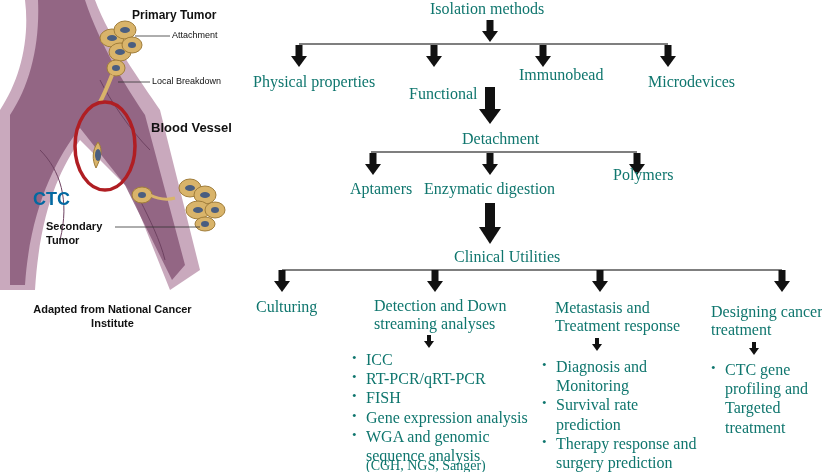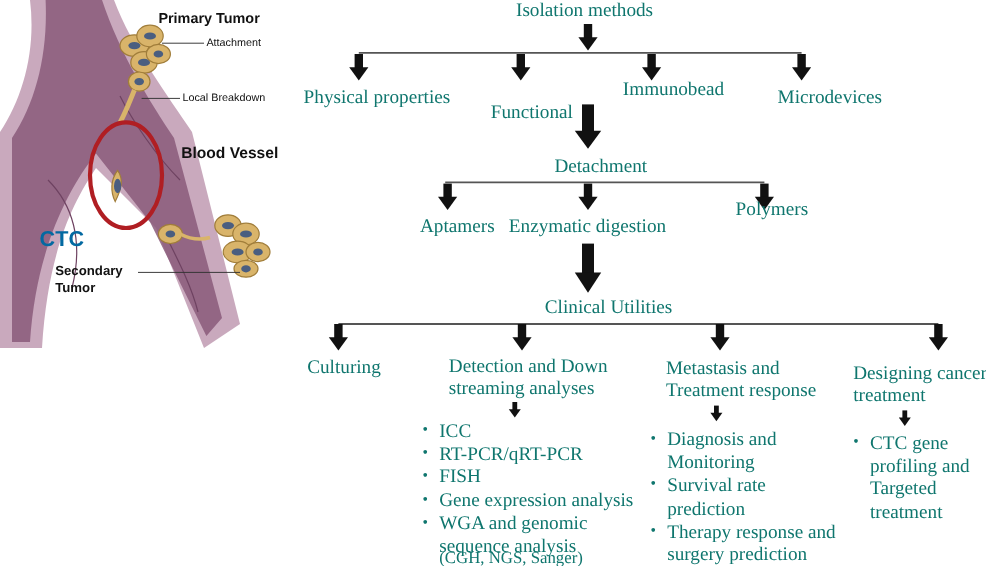--- a/index.html
+++ b/index.html
@@ -69,20 +69,24 @@
   </svg>
 
   <span class="illus-label sans" style="left:132px;top:8px;font-size:12px;">Primary Tumor</span>
   <span class="illus-label sans" style="left:172px;top:30px;font-size:9px;font-weight:normal;">Attachment</span>
   <span class="illus-label sans" style="left:152px;top:76px;font-size:9px;font-weight:normal;">Local Breakdown</span>
   <span class="illus-label sans" style="left:151px;top:120px;font-size:13px;">Blood Vessel</span>
   <span class="illus-label sans" style="left:33px;top:152px;font-size:18px;color:#0369a1;margin-top:37px;">CTC</span>
   <span class="illus-label sans" style="left:46px;top:220px;font-size:11px;">Secondary</span>
   <span class="illus-label sans" style="left:46px;top:234px;font-size:11px;">Tumor</span>
 
+  <div class="abs sans" style="left:0;top:302px;width:225px;text-align:center;font-weight:bold;font-size:11px;line-height:1.3;color:#111;">
+    <div>Adapted from National Cancer</div>
+    <div>Institute</div>
+  </div>
 </div>
 
 <svg width="822" height="472" class="abs" style="left:0;top:0;pointer-events:none;">
   <defs>
     <g id="big-arrow">
       <rect x="-3.5" y="0" width="7" height="12" fill="#111"></rect>
       <polygon points="-8,11 8,11 0,22" fill="#111"></polygon>
     </g>
     <g id="small-arrow">
       <rect x="-2" y="0" width="4" height="7" fill="#111"></rect>

